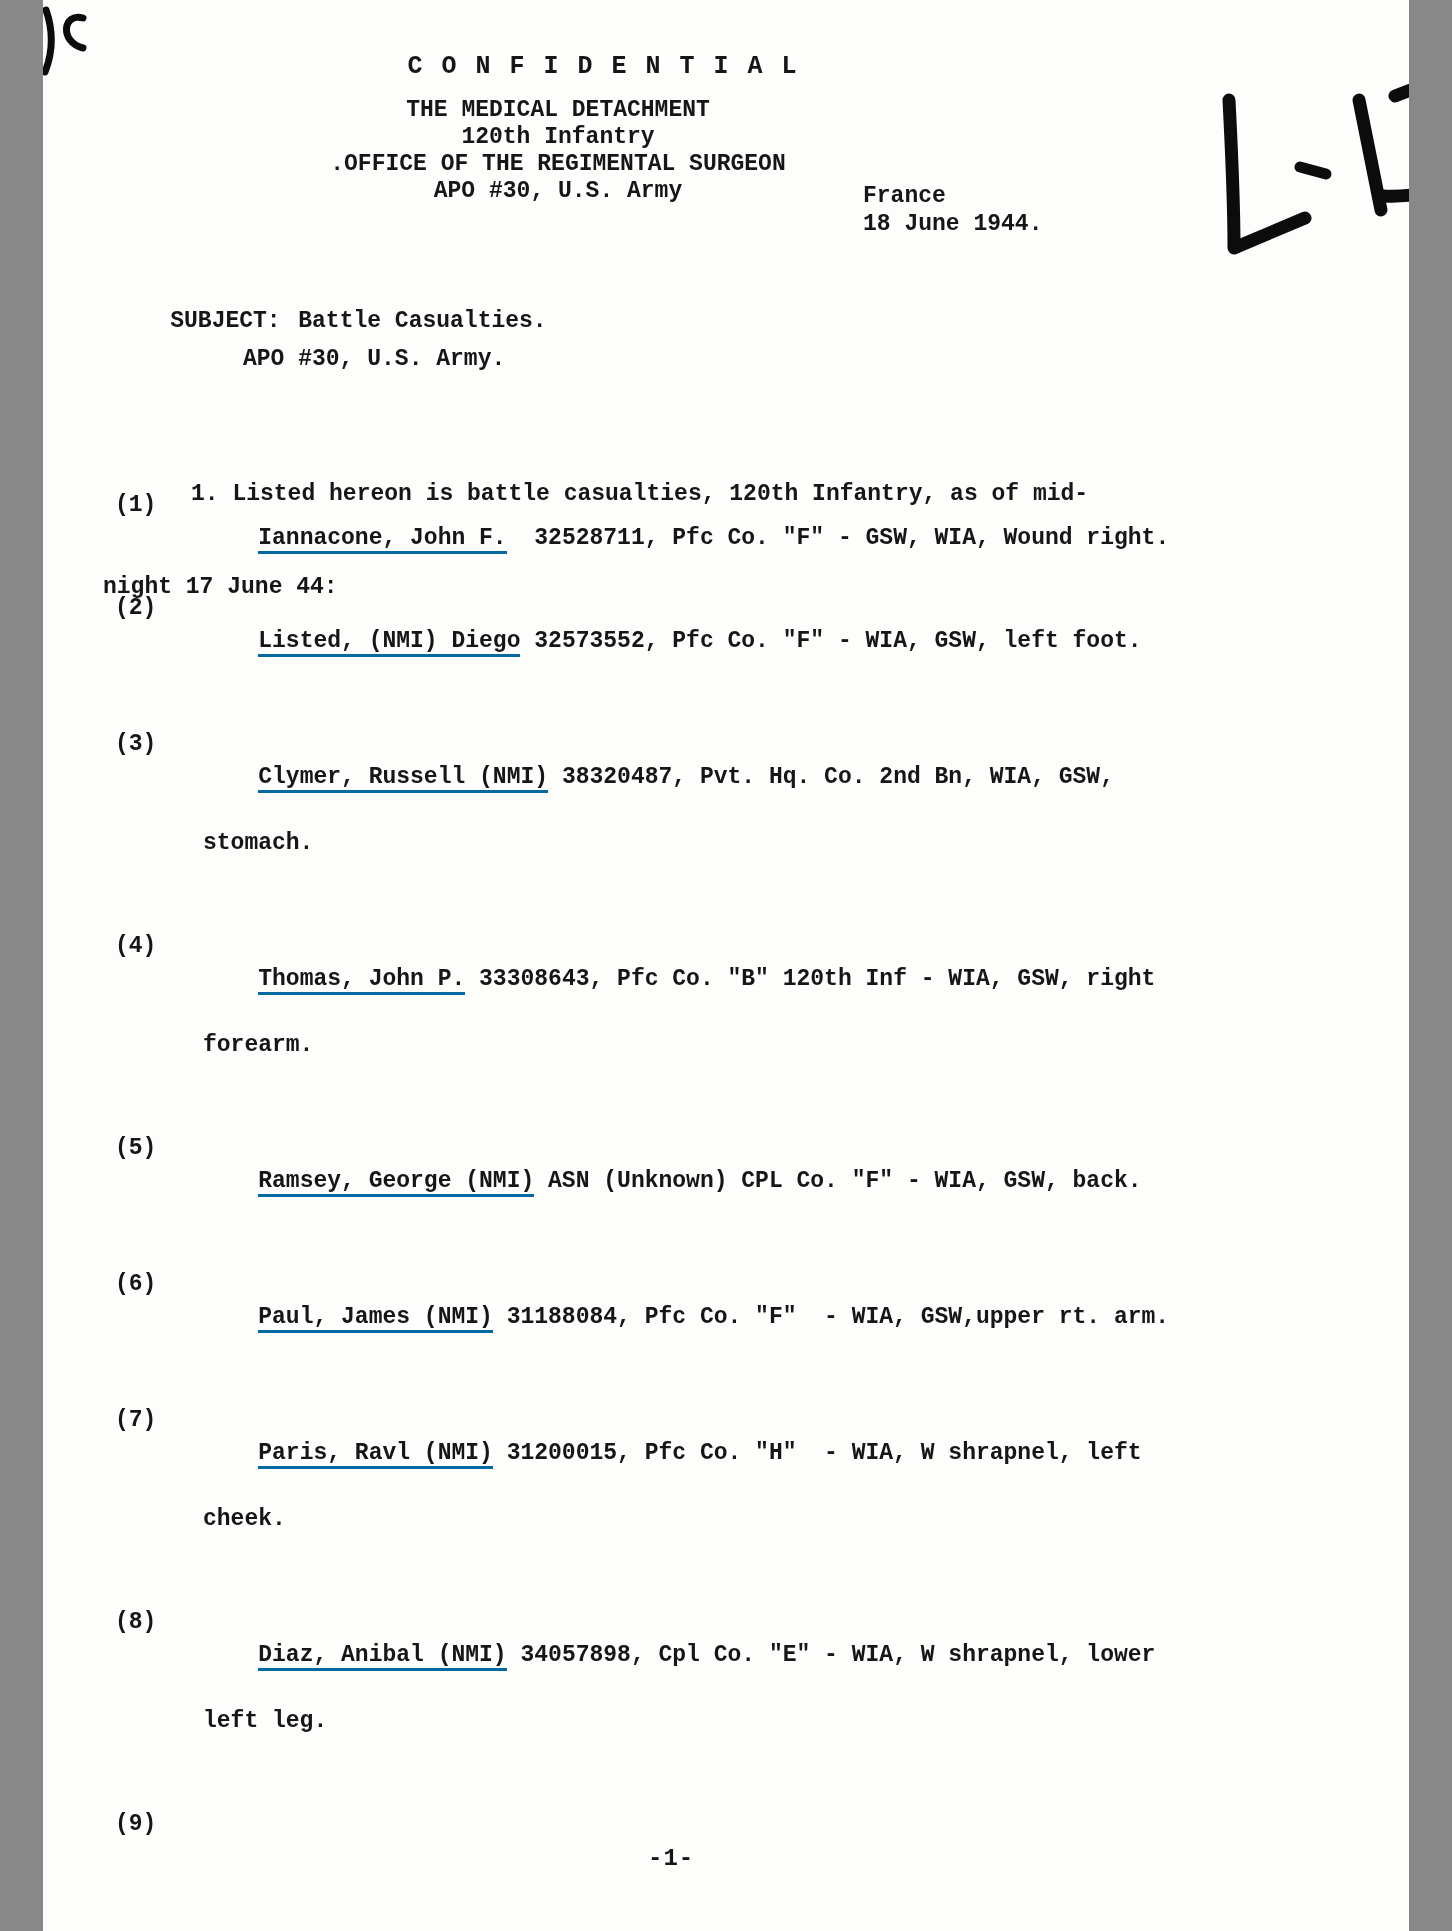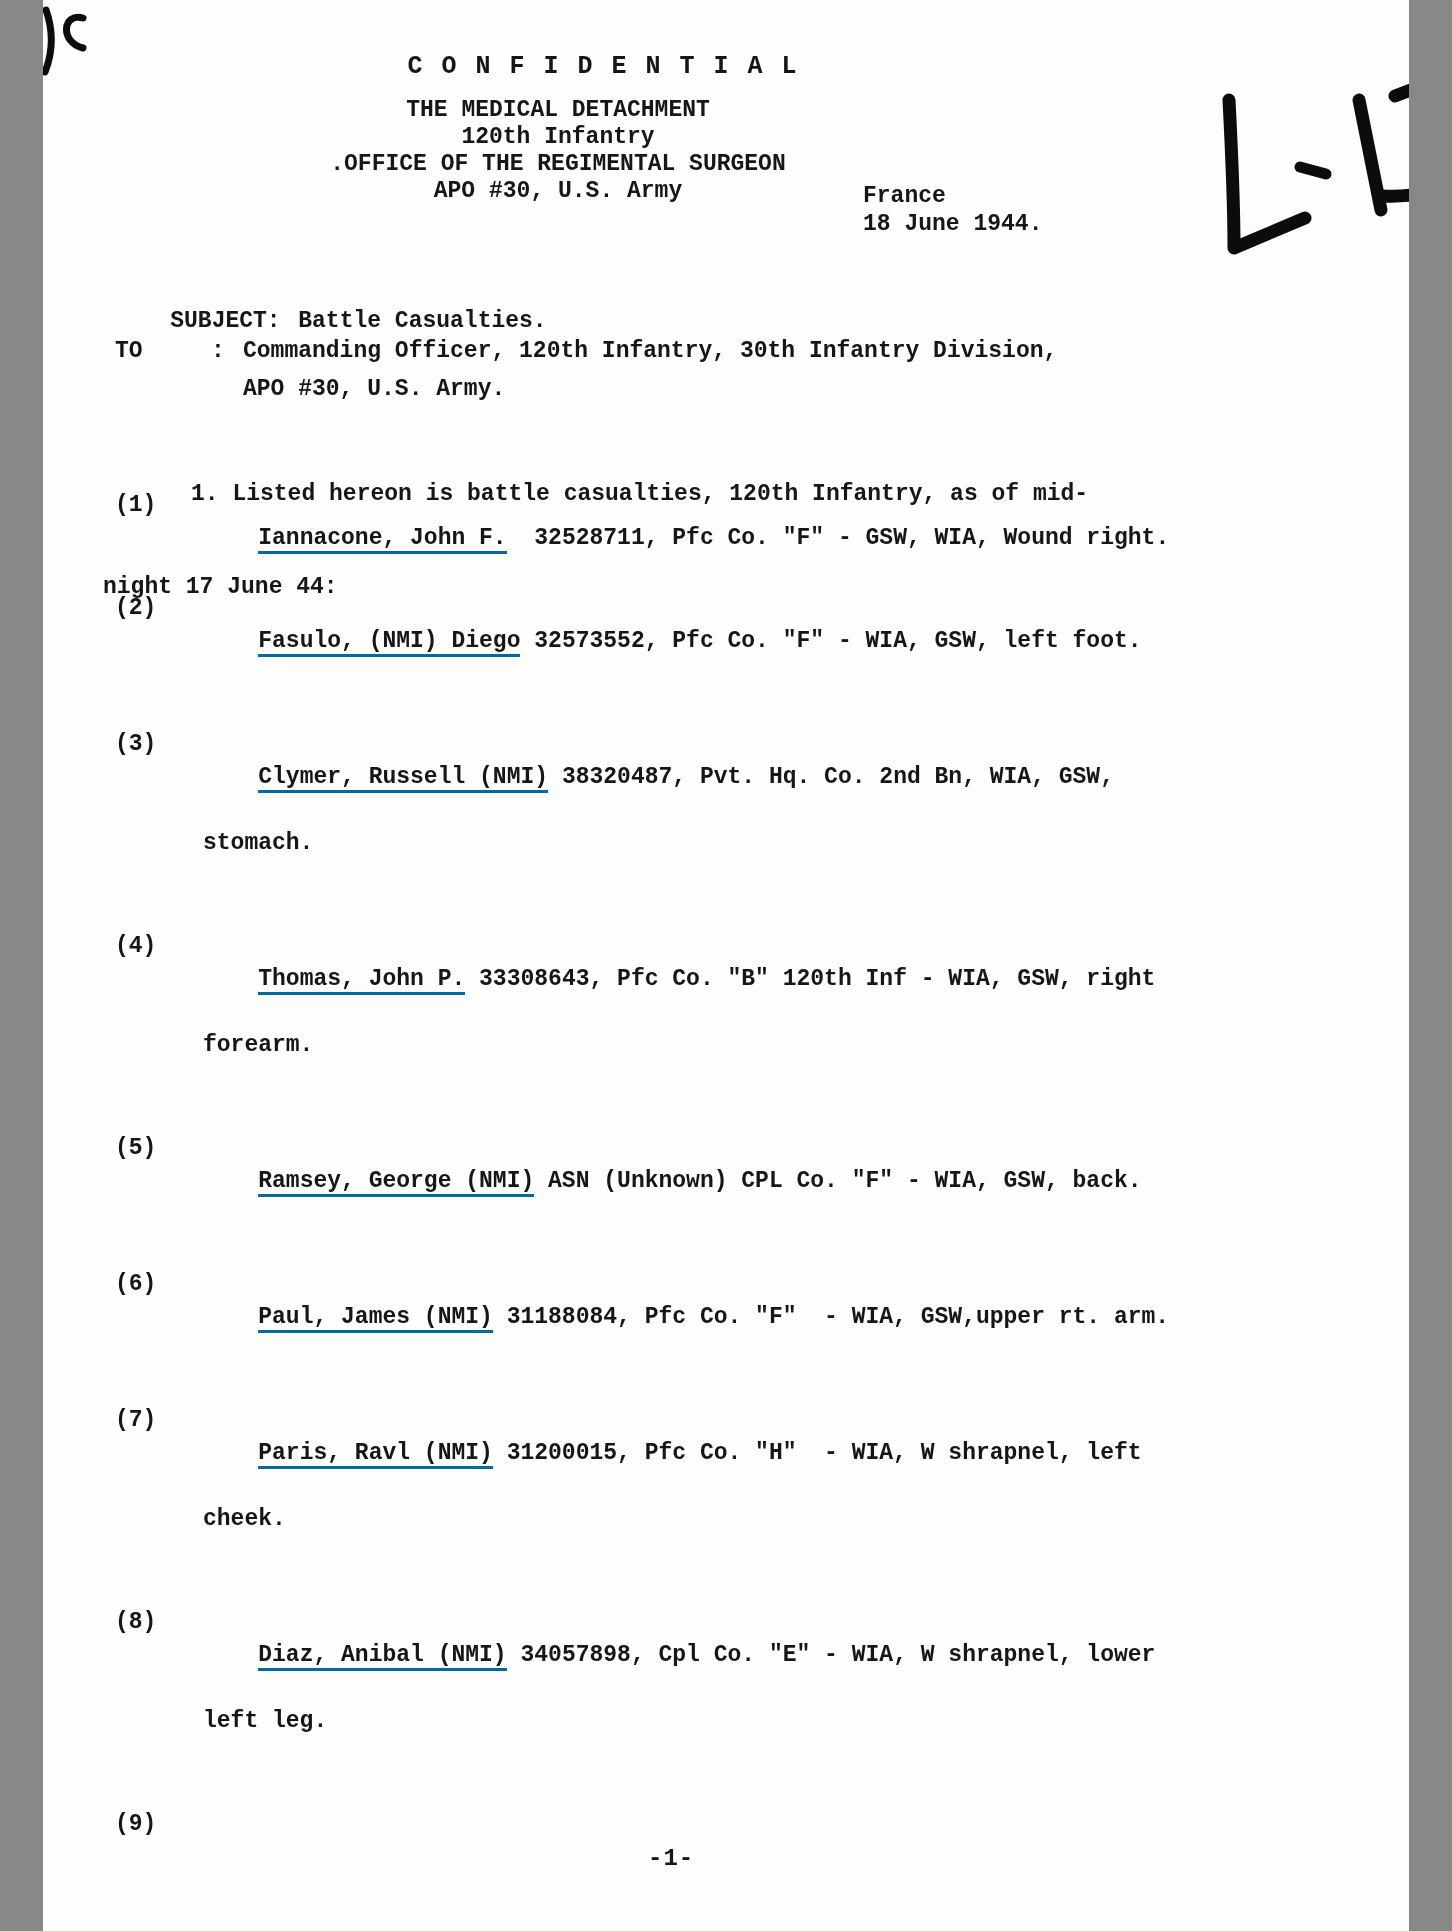--- a/index.html
+++ b/index.html
@@ -66,36 +66,35 @@
   <div class="abs dateline">
     <div>France</div>
     <div>18 June 1944.</div>
   </div>
 
   <div class="abs subject-row">
     <span class="subject-label">SUBJECT:</span><span>Battle Casualties.</span>
   </div>
 
   <div class="abs to-block">
-    <div><span class="to-l">TO</span><span class="to-c">:</span><span>Commanding Officer, 120th Infantry, 30th Infantry Division,</span></div>
     <div class="to-line2">APO #30, U.S. Army.</div>
   </div>
 
   <div class="abs paragraph">
     <div class="para-line1">1. Listed hereon is battle casualties, 120th Infantry, as of mid-</div>
     <div>night 17 June 44:</div>
   </div>
 
   <div class="abs casualty-list">
   <div class="casualty">
     <span class="num">(1)</span><span class="name">Iannacone, John F.</span><span class="rest">  32528711, Pfc Co. "F" - GSW, WIA, Wound right.</span>
   </div>
 
   <div class="casualty">
-    <span class="num">(2)</span><span class="name">Fasulo, (NMI) Diego</span><span class="rest"> 32573552, Pfc Co. "F" - WIA, GSW, left foot.</span>
+    <span class="num">(2)</span><span class="name">Listed, (NMI) Diego</span><span class="rest"> 32573552, Pfc Co. "F" - WIA, GSW, left foot.</span>
     
   </div>
 
   <div class="casualty">
     <span class="num">(3)</span><span class="name">Clymer, Russell (NMI)</span><span class="rest"> 38320487, Pvt. Hq. Co. 2nd Bn, WIA, GSW,</span>
     <div class="cont">stomach.</div>
   </div>
 
   <div class="casualty">
     <span class="num">(4)</span><span class="name">Thomas, John P.</span><span class="rest"> 33308643, Pfc Co. "B" 120th Inf - WIA, GSW, right</span>

